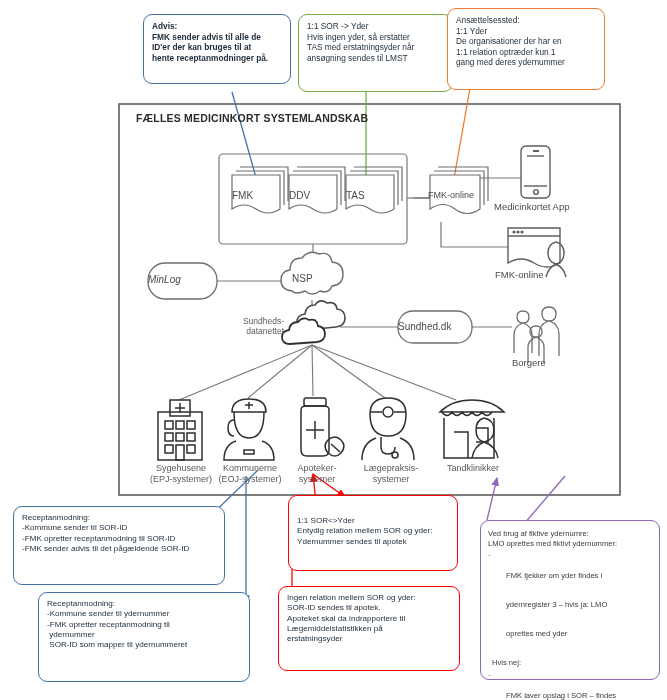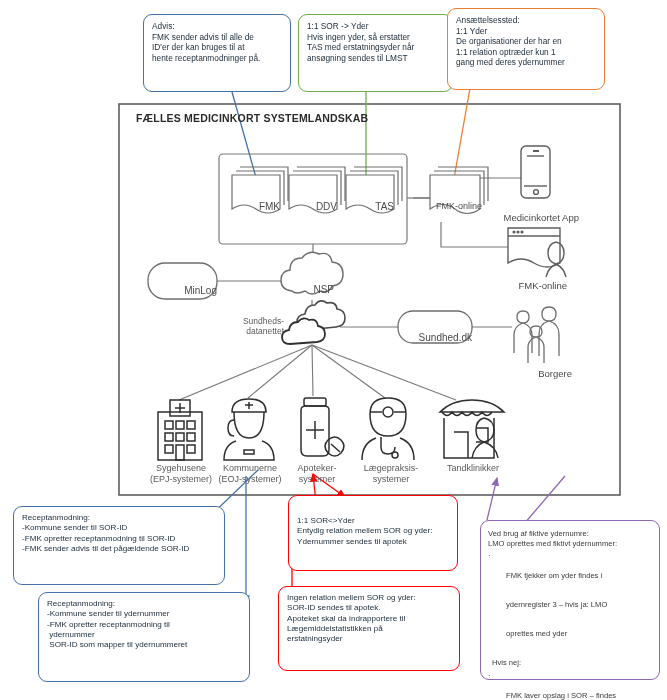--- a/index.html
+++ b/index.html
@@ -9,21 +9,21 @@
   svg.layer{position:absolute;left:0;top:0;width:667px;height:700px;overflow:visible;}
   .callout{position:absolute;box-sizing:border-box;border:1.4px solid #000;border-radius:9px;
            background:#fff;padding:6px 8px;line-height:1.28;}
   .callout div{white-space:pre;}
   .c-blue{border-color:#4472a8;color:#1c2b3a;}
   .c-green{border-color:#70ad47;color:#1c2b3a;}
   .c-orange{border-color:#ed7d31;color:#1c2b3a;}
   .c-red{border-color:#ff0000;color:#1c2b3a;}
   .c-purple{border-color:#8e67b5;color:#3a3a3a;}
   .lbl{position:absolute;text-align:center;color:#5a5a5a;line-height:1.18;}
-  .node-lbl{position:absolute;text-align:right;color:#4a4a4a;margin-top:11px;}
+  .node-lbl{position:absolute;text-align:left;color:#4a4a4a;}
   .title{position:absolute;font-weight:bold;color:#2b2b2b;letter-spacing:.2px;}
 </style>
 </head>
 <body>
 
 <div id="stage">
 
   <svg class="layer">
     <defs>
       <marker id="ar-blue" markerWidth="8" markerHeight="8" refX="6" refY="3" orient="auto">
@@ -216,21 +216,21 @@
   <div class="title" style="left:136px;top:112px;font-size:10.5px;">FÆLLES MEDICINKORT SYSTEMLANDSKAB</div>
 
   <div class="node-lbl" style="left:232px;top:190px;width:48px;font-size:10px;">FMK</div>
   <div class="node-lbl" style="left:289px;top:190px;width:48px;font-size:10px;">DDV</div>
   <div class="node-lbl" style="left:346px;top:190px;width:48px;font-size:10px;">TAS</div>
   <div class="node-lbl" style="left:428px;top:190px;width:54px;font-size:9px;">FMK-online</div>
 
   <div class="node-lbl" style="left:494px;top:201px;width:85px;font-size:9.5px;">Medicinkortet App</div>
   <div class="node-lbl" style="left:495px;top:269px;width:72px;font-size:9.5px;">FMK-online</div>
 
-  <div class="node-lbl" style="left:148px;top:274px;width:69px;font-size:10px;">MinLog</div>
+  <div class="node-lbl" style="left:148px;top:274px;width:69px;font-size:10px;font-style:italic;">MinLog</div>
   <div class="node-lbl" style="left:292px;top:273px;width:42px;font-size:10px;">NSP</div>
   <div class="lbl" style="left:218px;top:316px;width:66px;font-size:8.5px;text-align:right;white-space:pre;">Sundheds-
 datanettet</div>
   <div class="node-lbl" style="left:398px;top:321px;width:74px;font-size:10px;">Sundhed.dk</div>
   <div class="node-lbl" style="left:512px;top:357px;width:60px;font-size:9.5px;">Borgere</div>
 
   <div class="lbl" style="left:142px;top:463px;width:78px;font-size:9px;">
     <div>Sygehusene</div>
     <div>(EPJ-systemer)</div>
   </div>
@@ -244,21 +244,21 @@
   </div>
   <div class="lbl" style="left:355px;top:463px;width:72px;font-size:9px;">
     <div>Lægepraksis-</div>
     <div>systemer</div>
   </div>
   <div class="lbl" style="left:434px;top:463px;width:78px;font-size:9px;">
     <div>Tandklinikker</div>
     <div></div>
   </div>
 
-  <div class="callout c-blue" style="left:143px;top:14px;width:148px;height:78px;font-size:8.3px;">
+  <div class="callout c-blue" style="left:143px;top:14px;width:148px;height:70px;font-size:8.3px;font-weight:bold;">
     <div>Advis:</div>
     <div>FMK sender advis til alle de</div>
     <div>ID'er der kan bruges til at</div>
     <div>hente receptanmodninger på.</div>
   </div>
 
   <div class="callout c-green" style="left:298px;top:14px;width:155px;height:78px;font-size:8.3px;">
     <div>1:1 SOR -&gt; Yder</div>
     <div>Hvis ingen yder, så erstatter</div>
     <div>TAS med erstatningsyder når</div>

